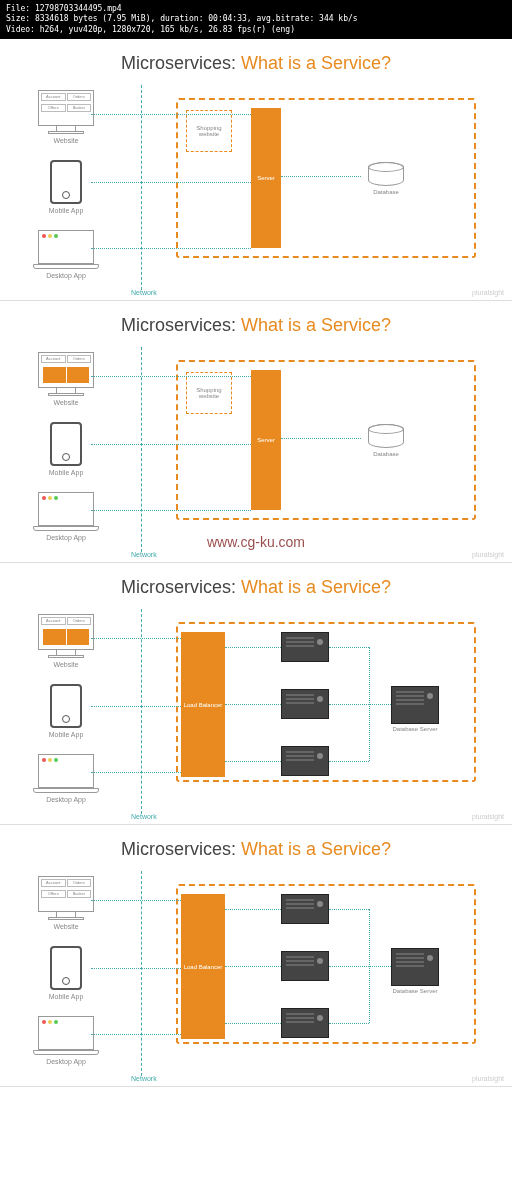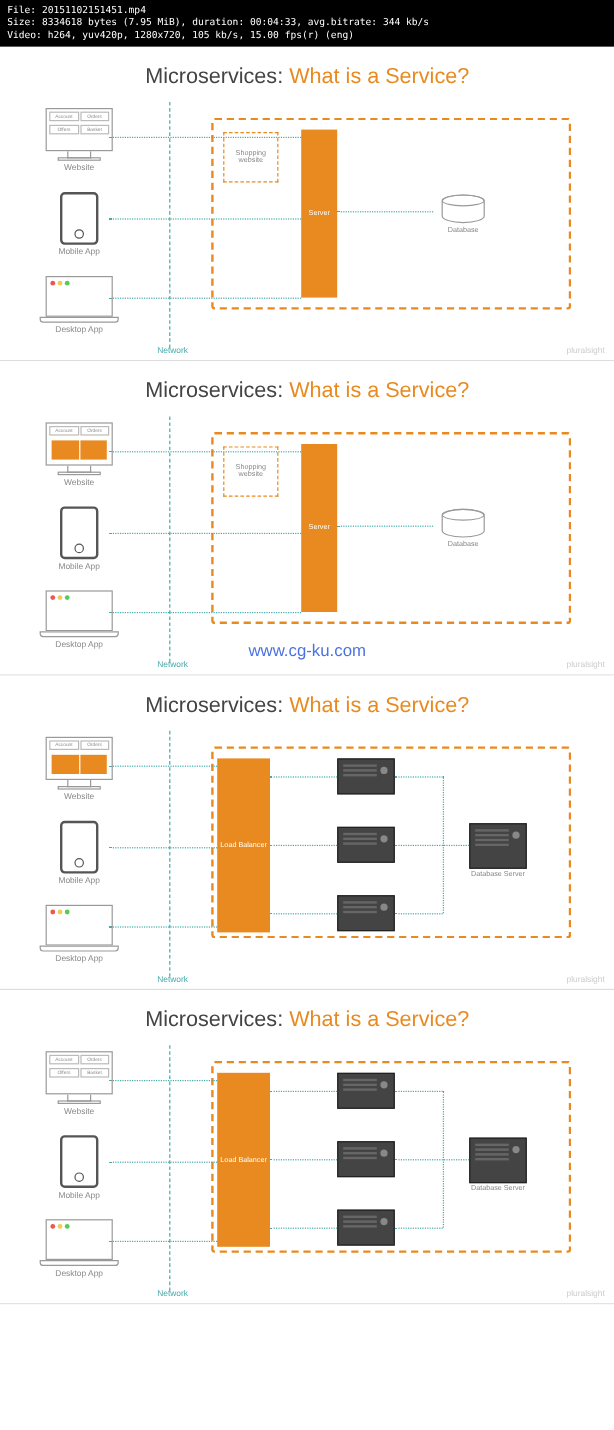--- a/index.html
+++ b/index.html
@@ -42,31 +42,31 @@
 .srv-box{position:absolute;width:48px;height:30px;background:#444;border:1px solid #222}
 .srv-lines{position:absolute;top:4px;left:4px;right:14px;display:flex;flex-direction:column;gap:2px}
 .sl{height:2px;background:#666}
 .srv-dot{position:absolute;right:5px;top:6px;width:6px;height:6px;background:#888;border-radius:50%}
 .srv-label{font-size:6px;color:#888;text-align:center;margin-top:2px}
 .srv-wrap{position:absolute;text-align:center}
 .db-srv{position:absolute;left:380px;top:72px}
 .db-srv .srv-box{position:relative;width:48px;height:38px}
 .conn{position:absolute;border-top:1px dotted #4aa;height:0}
 .conn-v{position:absolute;border-left:1px dotted #4aa;width:0}
-.watermark{position:absolute;left:50%;transform:translateX(-50%);font-size:14px;color:#1d4ed8;opacity:.8;z-index:10}
+.watermark{position:absolute;left:50%;transform:translateX(-50%);font-size:14px;color:#7f1d1d;opacity:.8;z-index:10}
 .ps-mark{position:absolute;right:8px;bottom:4px;font-size:7px;color:#ccc}
 .ts{position:absolute;right:8px;bottom:-14px;font-size:6px;color:#333}
 </style>
 </head>
 <body>
 
 <div class="meta">
-<div>File: 20151102151451.mp4</div>
+<div>File: 12798703344495.mp4</div>
 <div>Size: 8334618 bytes (7.95 MiB), duration: 00:04:33, avg.bitrate: 344 kb/s</div>
-<div>Video: h264, yuv420p, 1280x720, 105 kb/s, 15.00 fps(r) (eng)</div>
+<div>Video: h264, yuv420p, 1280x720, 165 kb/s, 26.83 fps(r) (eng)</div>
 </div>
 
 <div class="slide">
 <div class="title"><span>Microservices: </span><span class="orange">What is a Service?</span></div>
 <div class="diagram">
   <div class="client" style="top:0">
     <div class="client-icon">
       <div class="browser-tabs">
             <div class="tab">Account</div>
             <div class="tab">Orders</div>

